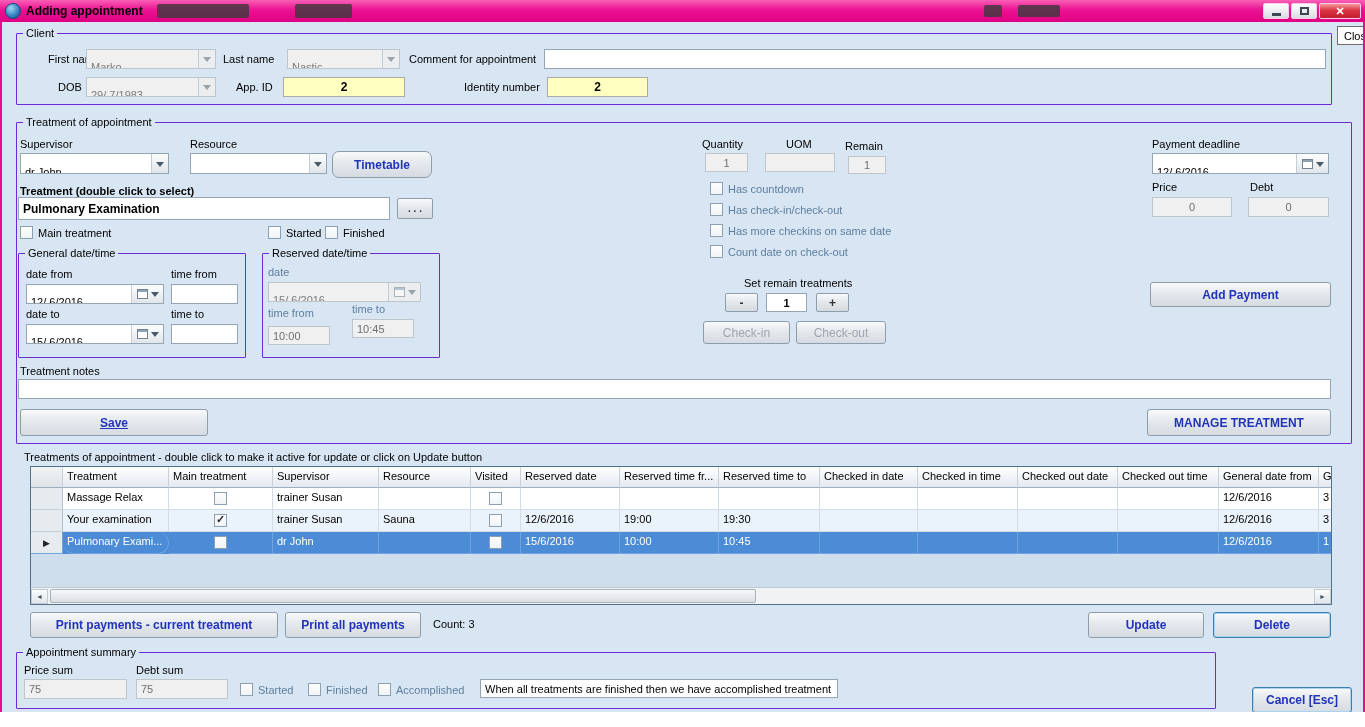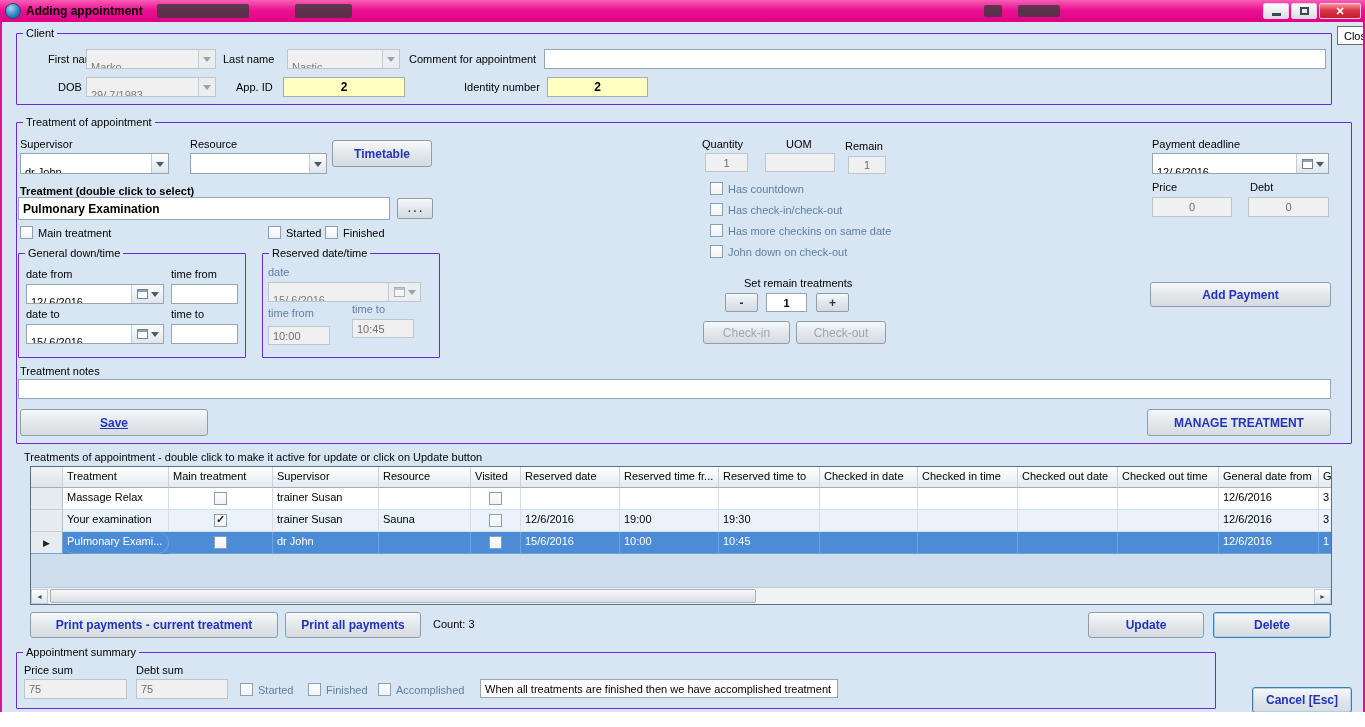--- a/index.html
+++ b/index.html
@@ -152,35 +152,35 @@
         <span class="tri"></span>
       </span>
   </div>
   <span class="lbl" style="left:190px;top:138px;">Resource</span>
   <div class="combo" style="left:190px;top:153px;width:137px;height:21px;">
     <span></span>
     <span class="arrbox">
         <span class="tri"></span>
       </span>
   </div>
-  <div class="btn" style="left:332px;top:140px;width:100px;height:27px;">Timetable</div>
+  <div class="btn" style="left:332px;top:151px;width:100px;height:27px;border-radius:7px;">Timetable</div>
 
   <span class="lbl bold" style="left:20px;top:185px;">Treatment (double click to select)</span>
   <div class="tb big" style="left:18px;top:197px;width:372px;height:23px;">Pulmonary Examination</div>
   <div class="btn sm" style="left:397px;top:198px;width:36px;height:21px;font-size:10px;">. . .</div>
 
   <span class="cb" style="left:20px;top:226px;"></span>
   <span class="lbl" style="left:38px;top:227px;">Main treatment</span>
   <span class="cb" style="left:268px;top:226px;"></span>
   <span class="lbl" style="left:286px;top:227px;">Started</span>
   <span class="cb" style="left:325px;top:226px;"></span>
   <span class="lbl" style="left:343px;top:227px;">Finished</span>
 
   <div class="group" style="left:18px;top:253px;width:228px;height:105px;">
-    <span class="gtitle">General down/time</span>
+    <span class="gtitle">General date/time</span>
   </div>
   <span class="lbl" style="left:26px;top:268px;">date from</span>
   <div class="dp" style="left:26px;top:284px;width:138px;height:20px;">
     <span>12/ 6/2016</span>
     <span class="dpicons">
         <span class="calic"></span>
         <span class="tri"></span>
       </span>
   </div>
   <span class="lbl" style="left:171px;top:268px;">time from</span>
@@ -219,21 +219,21 @@
   <div class="tb dis" style="left:765px;top:153px;width:70px;height:19px;"></div>
   <div class="tb dis center" style="left:848px;top:156px;width:38px;height:18px;">1</div>
 
   <span class="cb" style="left:710px;top:182px;"></span>
   <span class="lbl lbl-b" style="left:728px;top:183px;">Has countdown</span>
   <span class="cb" style="left:710px;top:203px;"></span>
   <span class="lbl lbl-b" style="left:728px;top:204px;">Has check-in/check-out</span>
   <span class="cb" style="left:710px;top:224px;"></span>
   <span class="lbl lbl-b" style="left:728px;top:225px;">Has more checkins on same date</span>
   <span class="cb" style="left:710px;top:245px;"></span>
-  <span class="lbl lbl-b" style="left:728px;top:246px;">John down on check-out</span>
+  <span class="lbl lbl-b" style="left:728px;top:246px;">Count date on check-out</span>
 
   <span class="lbl" style="left:744px;top:277px;">Set remain treatments</span>
   <div class="btn sm" style="left:725px;top:293px;width:33px;height:19px;">-</div>
   <div class="tb center bold" style="left:766px;top:293px;width:41px;height:19px;">1</div>
   <div class="btn sm" style="left:816px;top:293px;width:33px;height:19px;">+</div>
   <div class="btn disabled" style="left:703px;top:321px;width:87px;height:23px;">Check-in</div>
   <div class="btn disabled" style="left:796px;top:321px;width:90px;height:23px;">Check-out</div>
 
   <span class="lbl" style="left:1152px;top:138px;">Payment deadline</span>
   <div class="dp" style="left:1152px;top:153px;width:177px;height:21px;">

